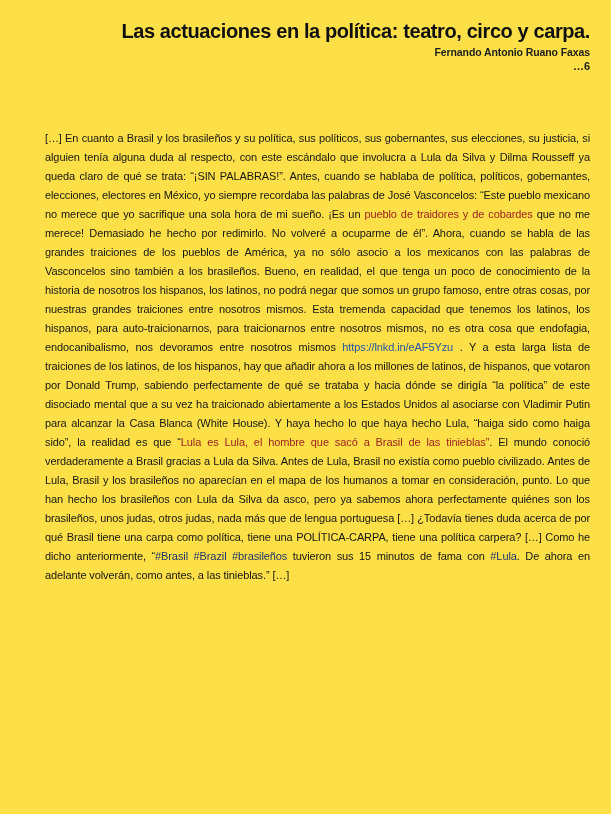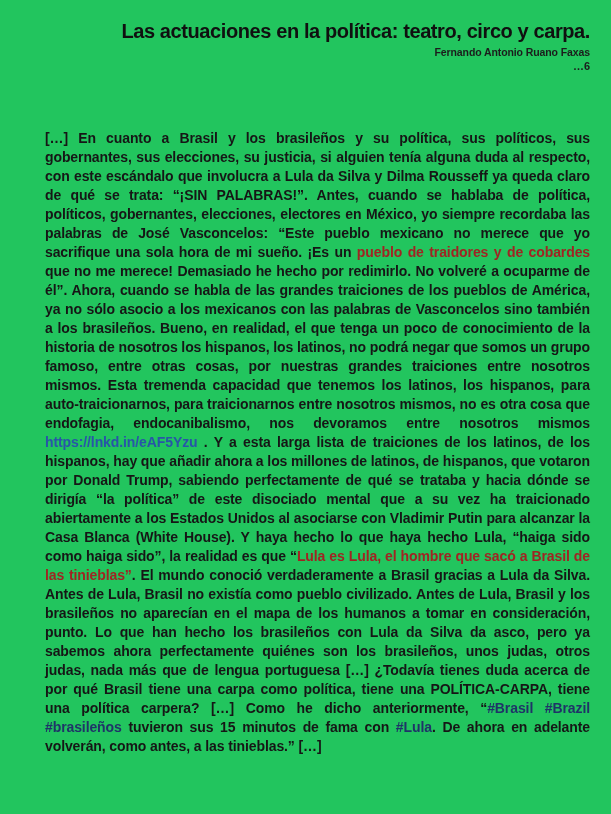--- a/index.html
+++ b/index.html
@@ -4,21 +4,21 @@
 <style>
   html, body {
     margin: 0;
     padding: 0;
     background: #ffffff;
   }
   .page {
     position: relative;
     width: 611px;
     height: 814px;
-    background: #22c55e;
+    background: #fde047;
     font-family: "Liberation Sans", sans-serif;
     color: #161616;
     overflow: hidden;
     box-sizing: border-box;
     padding: 20px 21px 0 45px;
   }
   .header {
     text-align: right;
   }
   .title {
@@ -37,22 +37,22 @@
     letter-spacing: -0.1px;
   }
   .pagenum {
     margin-top: 2px;
     font-size: 11px;
     font-weight: 600;
     color: #1c1c1c;
   }
   .article {
     margin: 57px 0 0 0;
-    font-size: 14px;
-    font-weight: bold;
+    font-size: 11px;
+    font-weight: normal;
     line-height: 19px;
     text-align: justify;
     letter-spacing: -0.1px;
     color: #161616;
   }
   .seg-text { color: #161616; }
   .seg-red { color: var(--dark-red, #A02423); }
   .seg-link {
     color: var(--link-blue, #2855A8);
     text-decoration: none;

